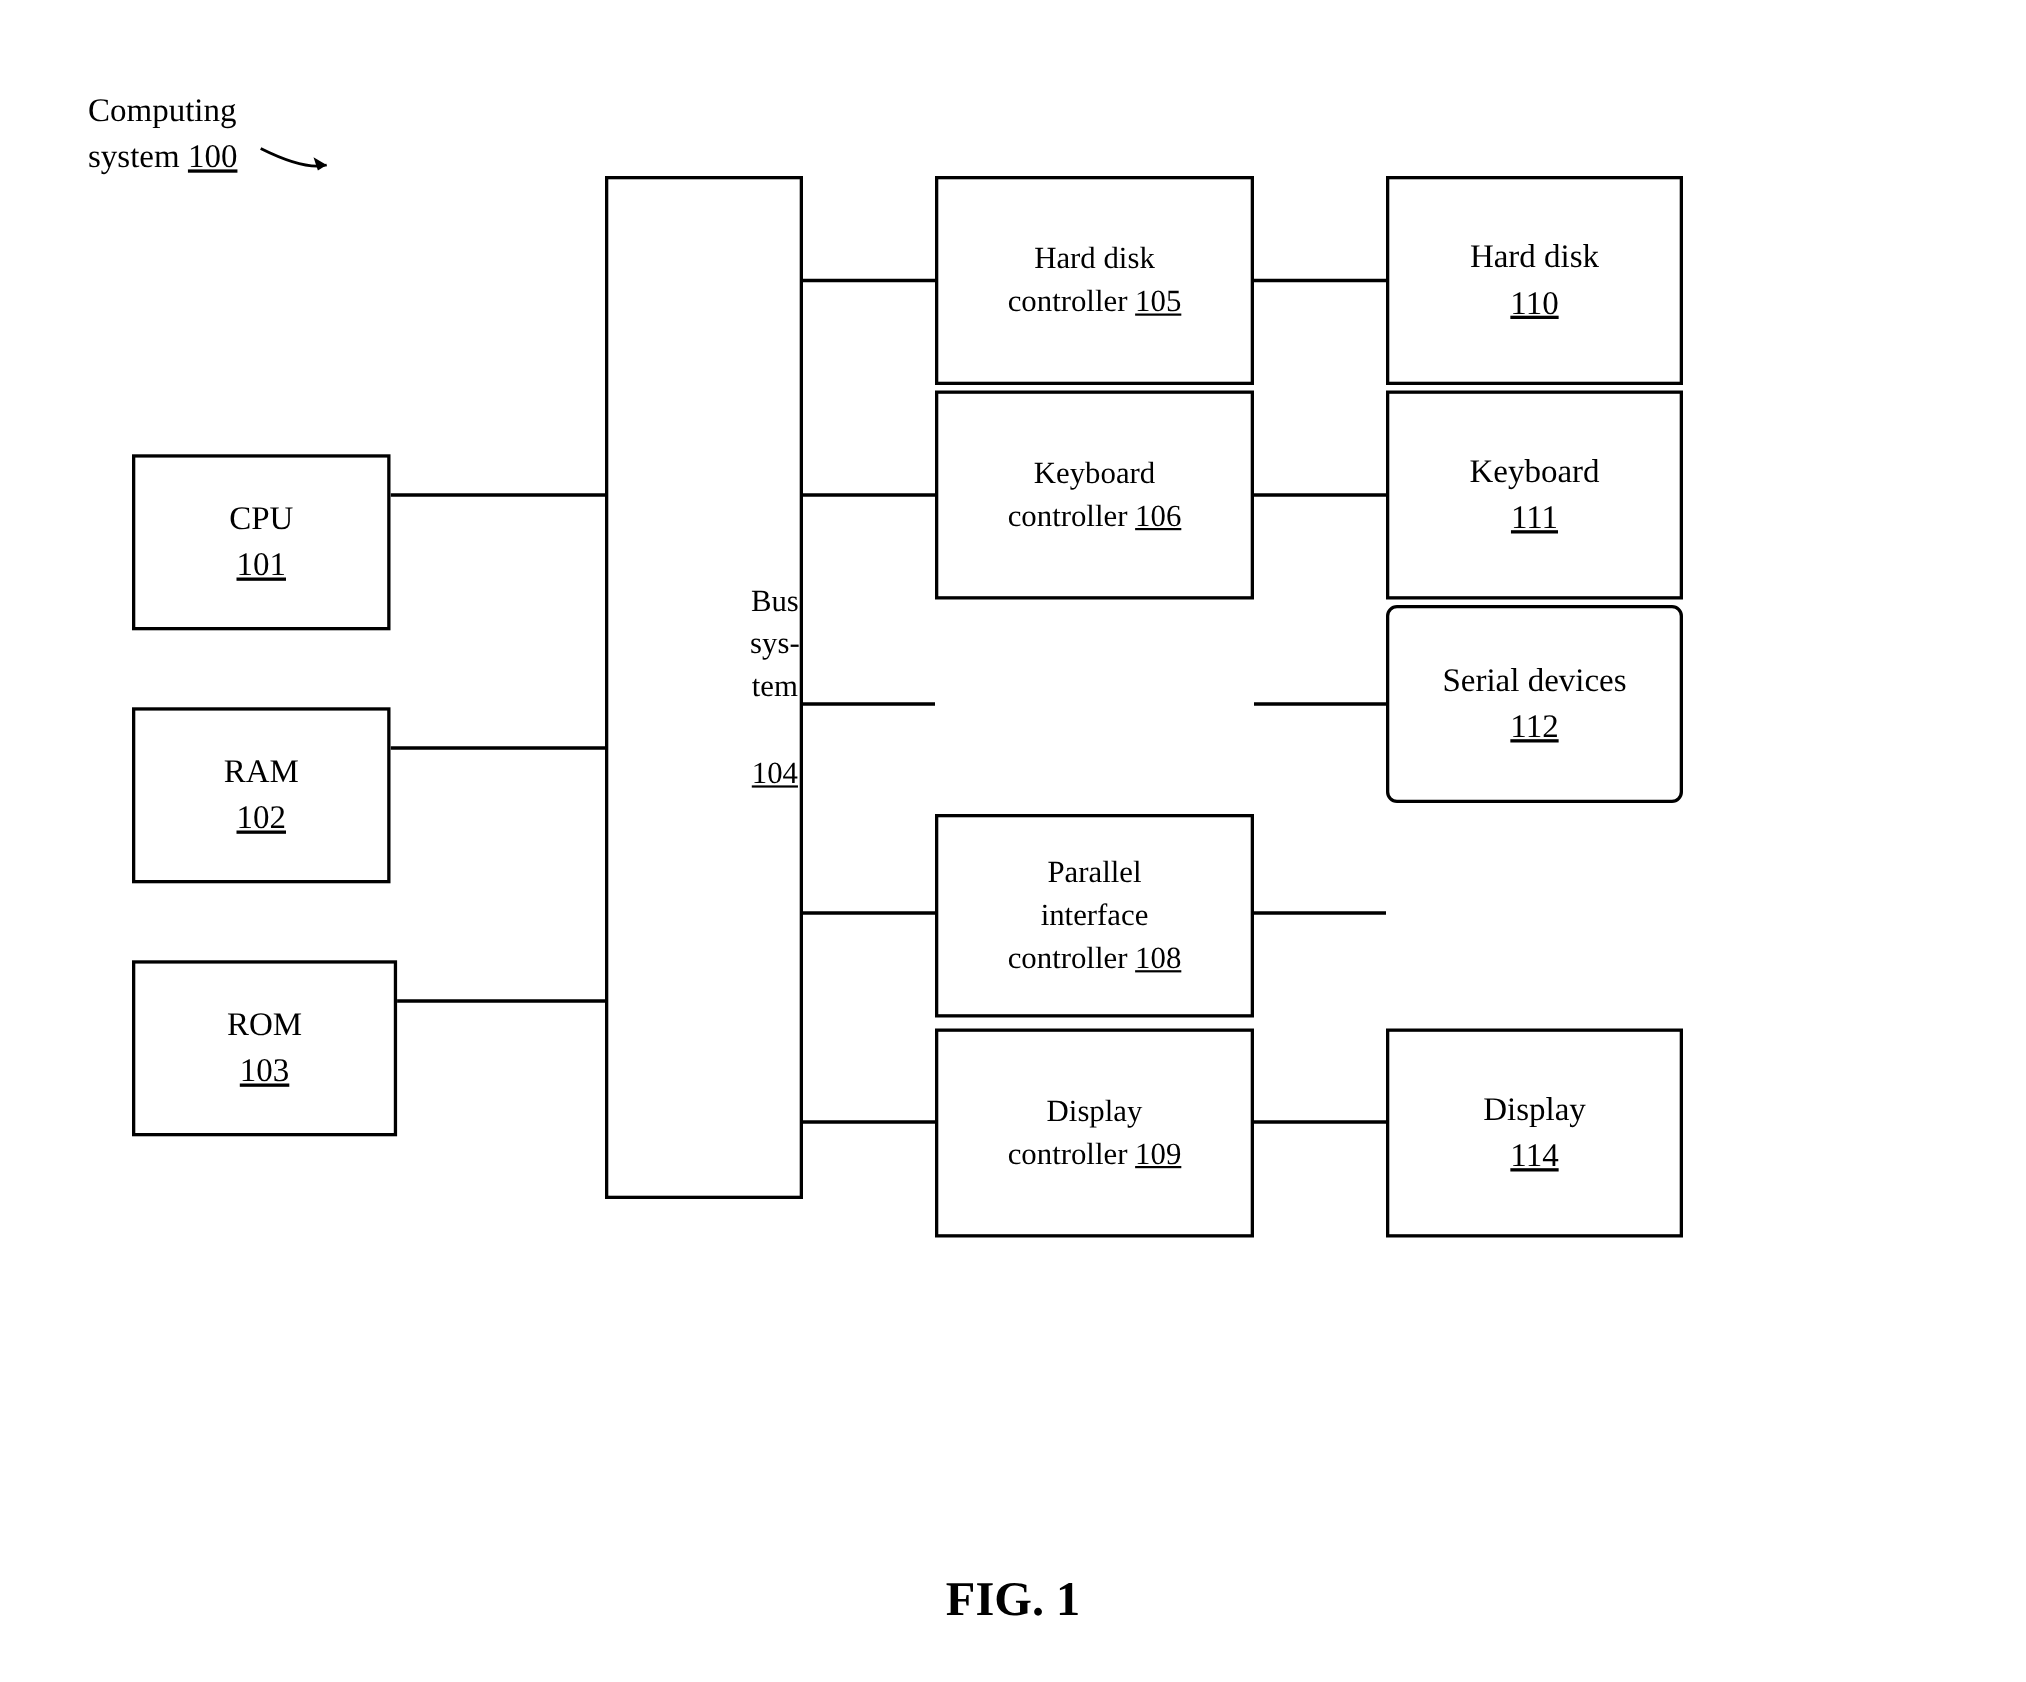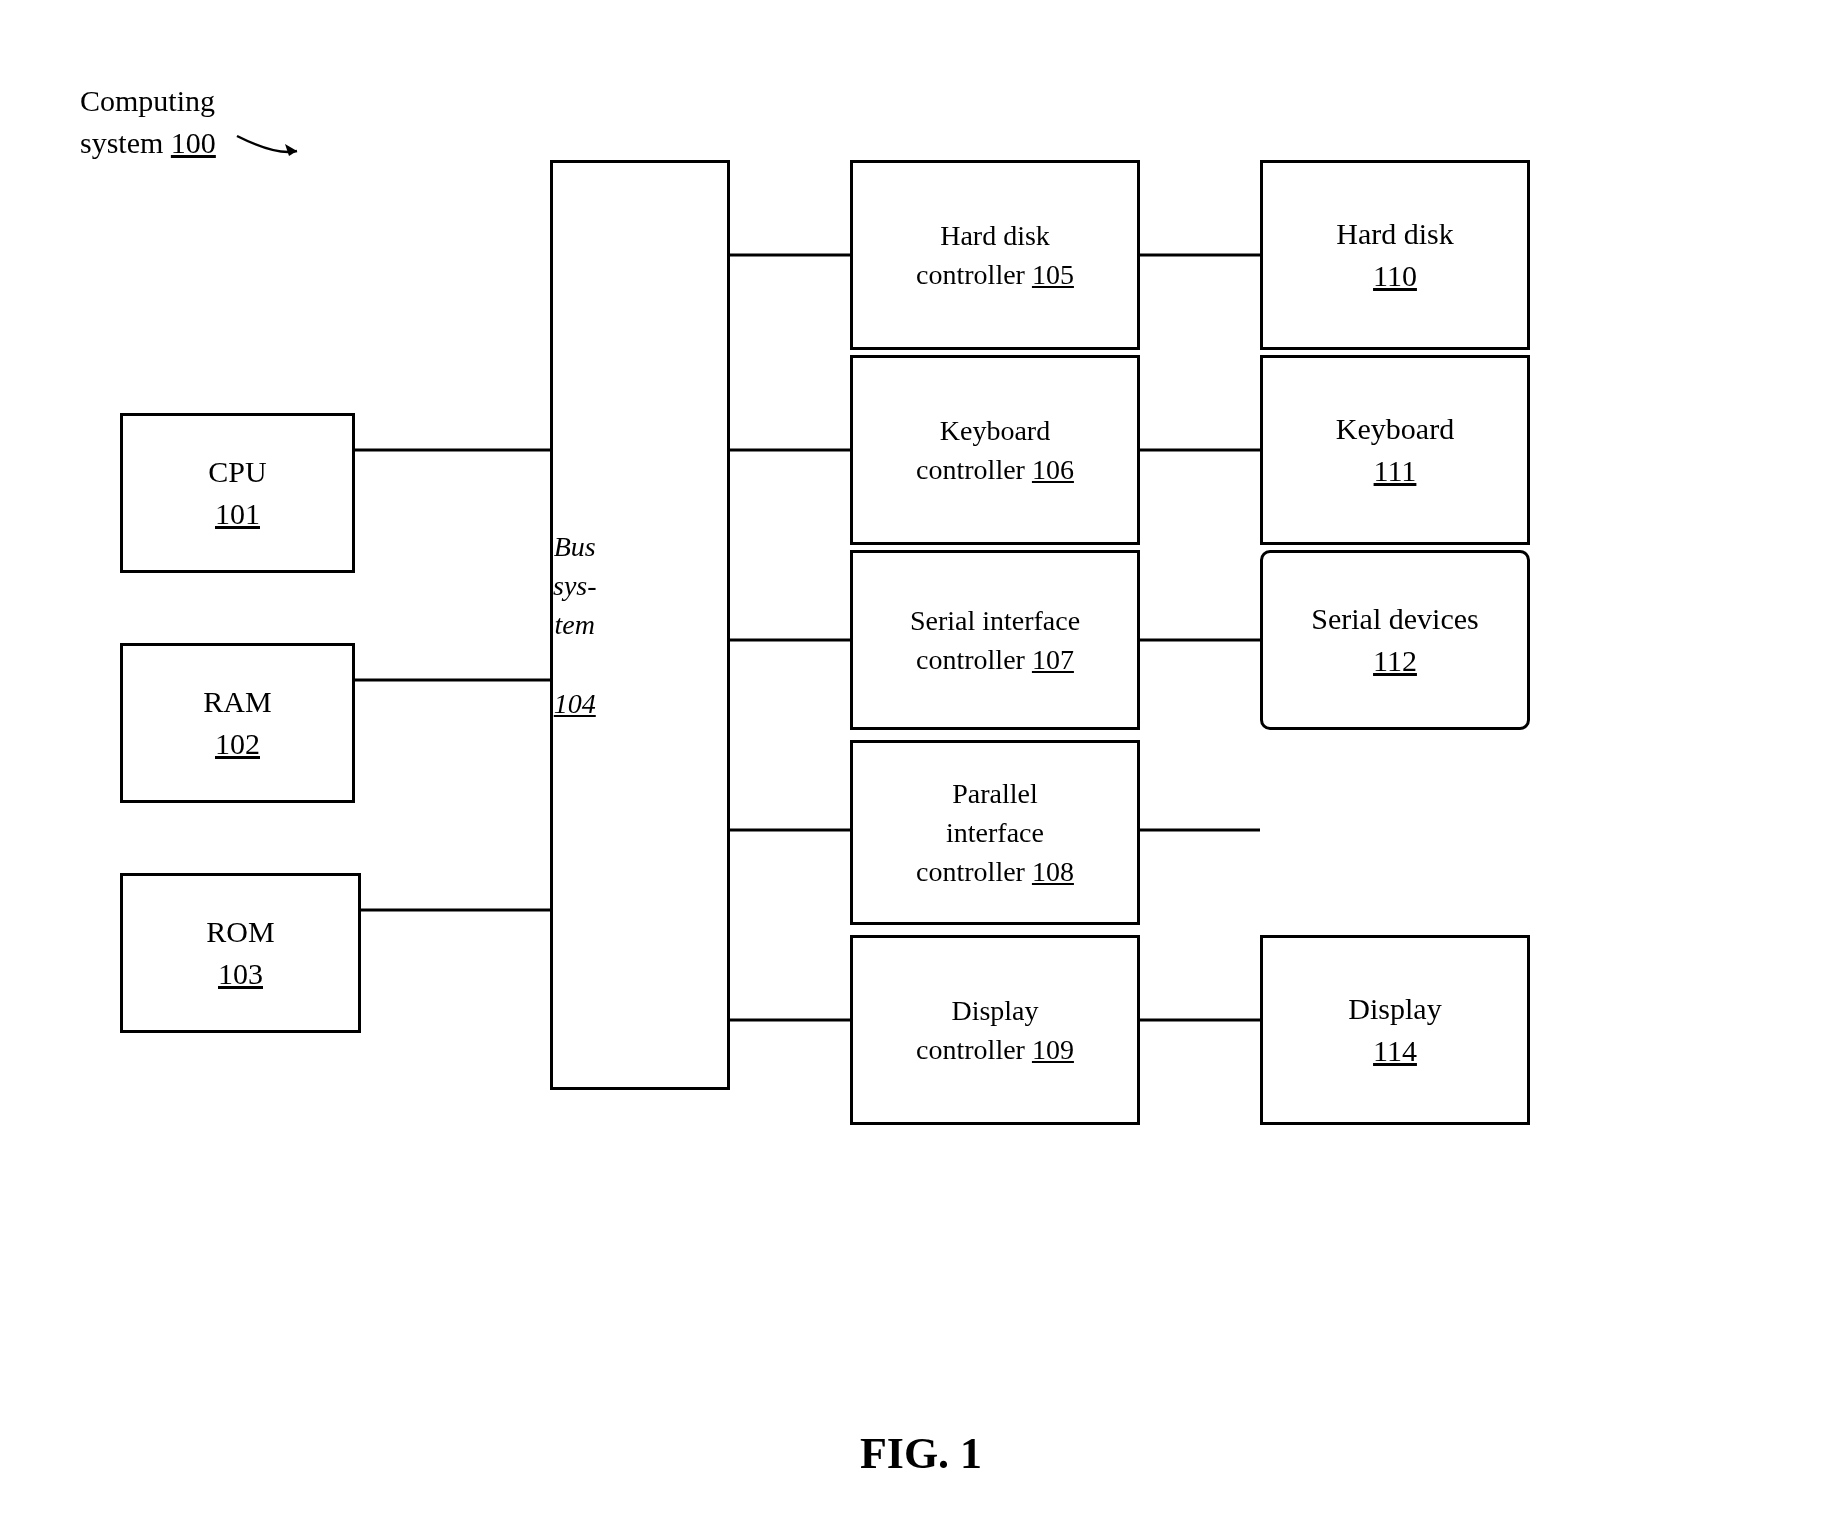--- a/index.html
+++ b/index.html
@@ -48,26 +48,25 @@
       text-decoration: underline;
     }
 
     
     .bus-box {
       position: absolute;
       border: 3px solid #000;
       background: #fff;
       display: flex;
       flex-direction: column;
-      align-items: flex-start;
+      align-items: flex-end;
       justify-content: center;
       text-align: center;
       font-size: 28px;
       line-height: 1.4;
-      font-style: italic;
     }
 
     
     .ctrl-box {
       position: absolute;
       border: 3px solid #000;
       background: #fff;
       display: flex;
       flex-direction: column;
       align-items: center;
@@ -183,23 +182,20 @@
   </div>
 
   <div class="ctrl-box" style="left:790px; top:100px; width:290px; height:190px;">
     <span>Hard disk<br>controller <span style="text-decoration:underline;">105</span></span>
   </div>
 
   <div class="ctrl-box" style="left:790px; top:295px; width:290px; height:190px;">
     <span>Keyboard<br>controller <span style="text-decoration:underline;">106</span></span>
   </div>
 
-  <div class="ctrl-box" style="left:790px; top:490px; width:290px; height:180px;">
-    <span>Serial interface<br>controller <span style="text-decoration:underline;">107</span></span>
-  </div>
 
   <div class="ctrl-box" style="left:790px; top:680px; width:290px; height:185px;">
     <span>Parallel<br>interface<br>controller <span style="text-decoration:underline;">108</span></span>
   </div>
 
   <div class="ctrl-box" style="left:790px; top:875px; width:290px; height:190px;">
     <span>Display<br>controller <span style="text-decoration:underline;">109</span></span>
   </div>
 
   <div class="dev-box" style="left:1200px; top:100px; width:270px; height:190px;">

